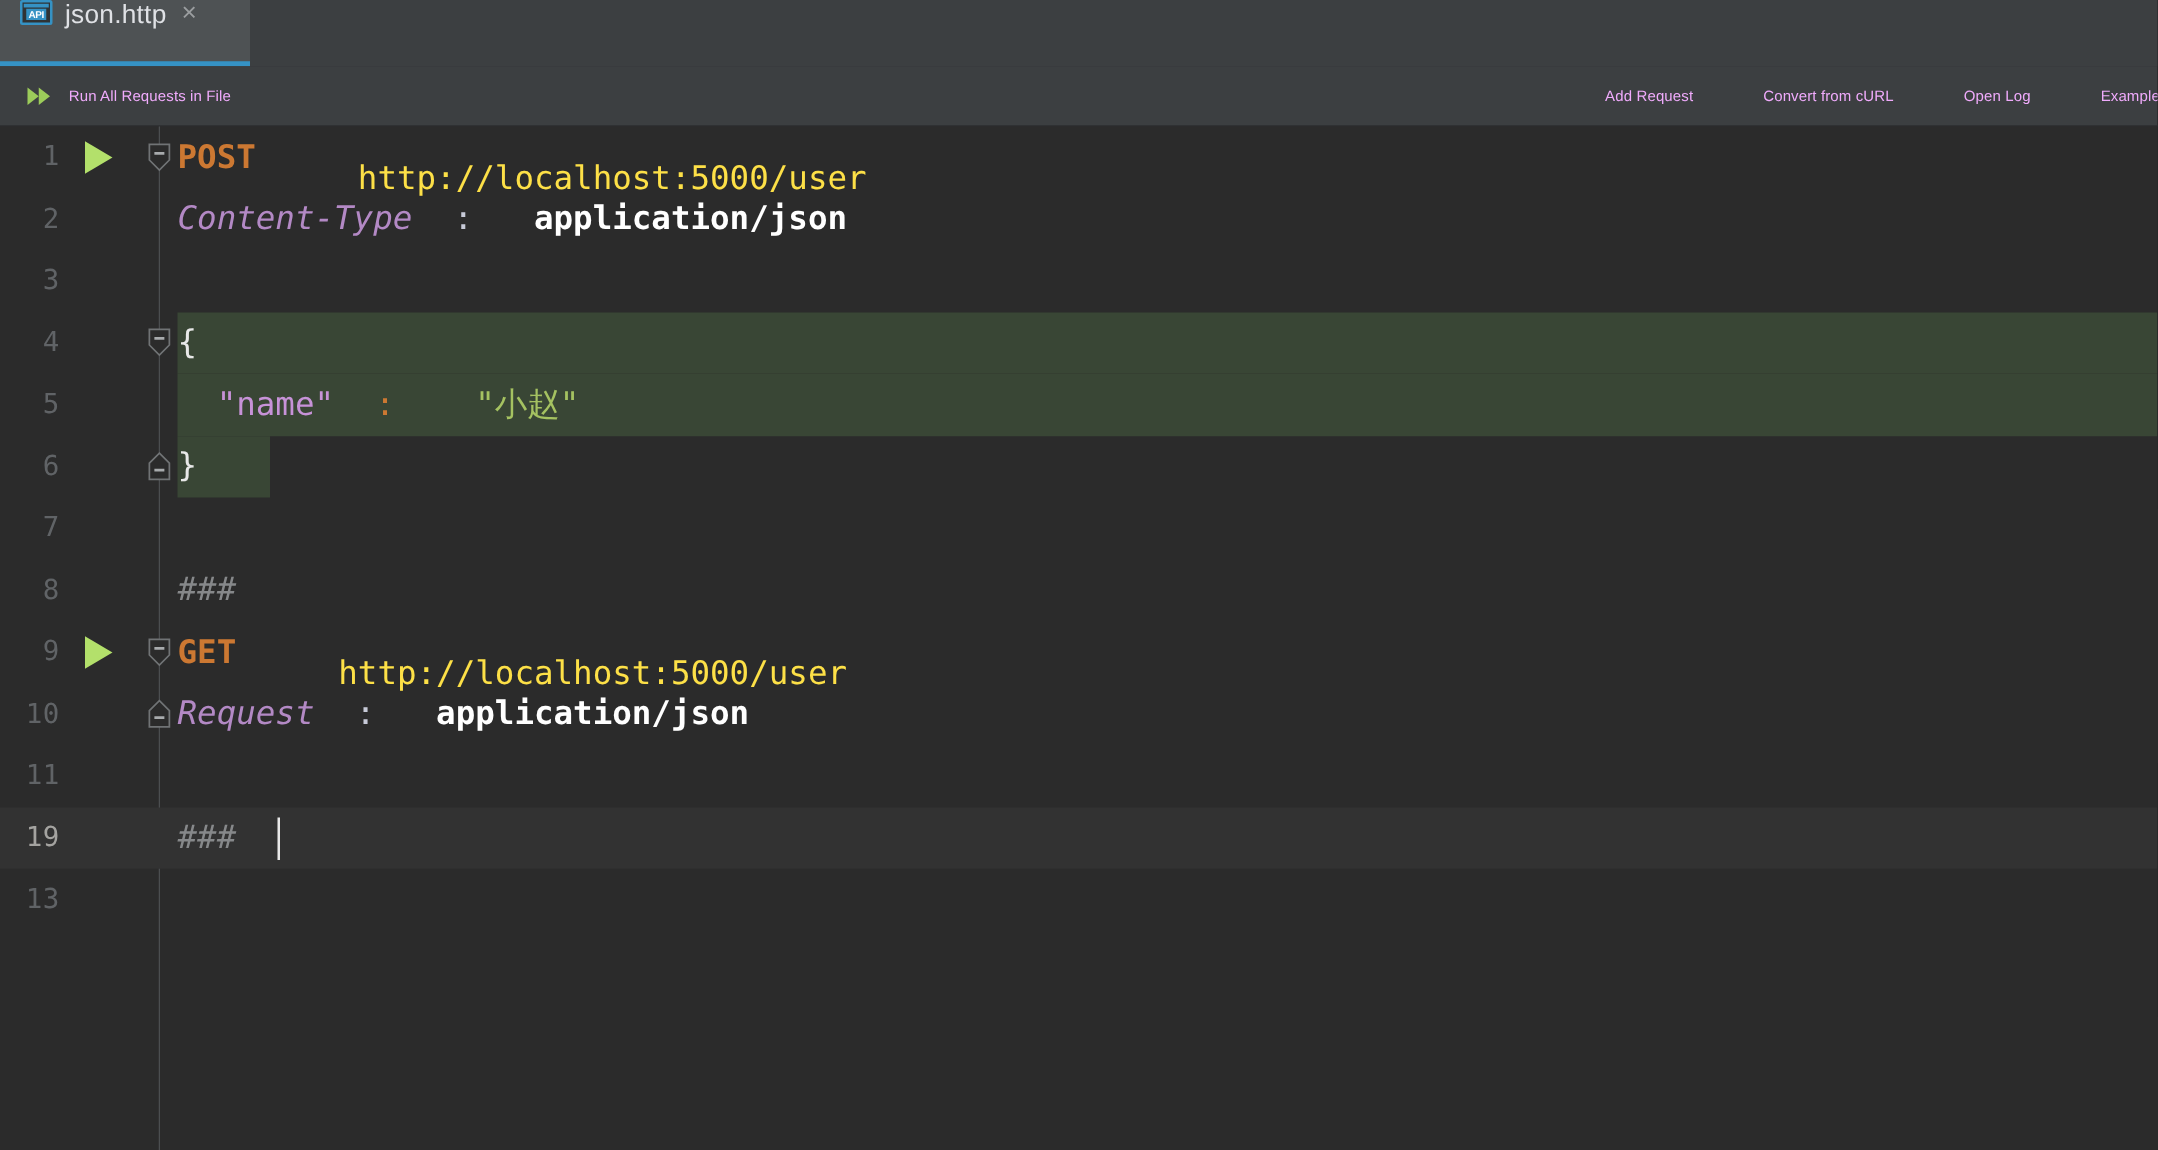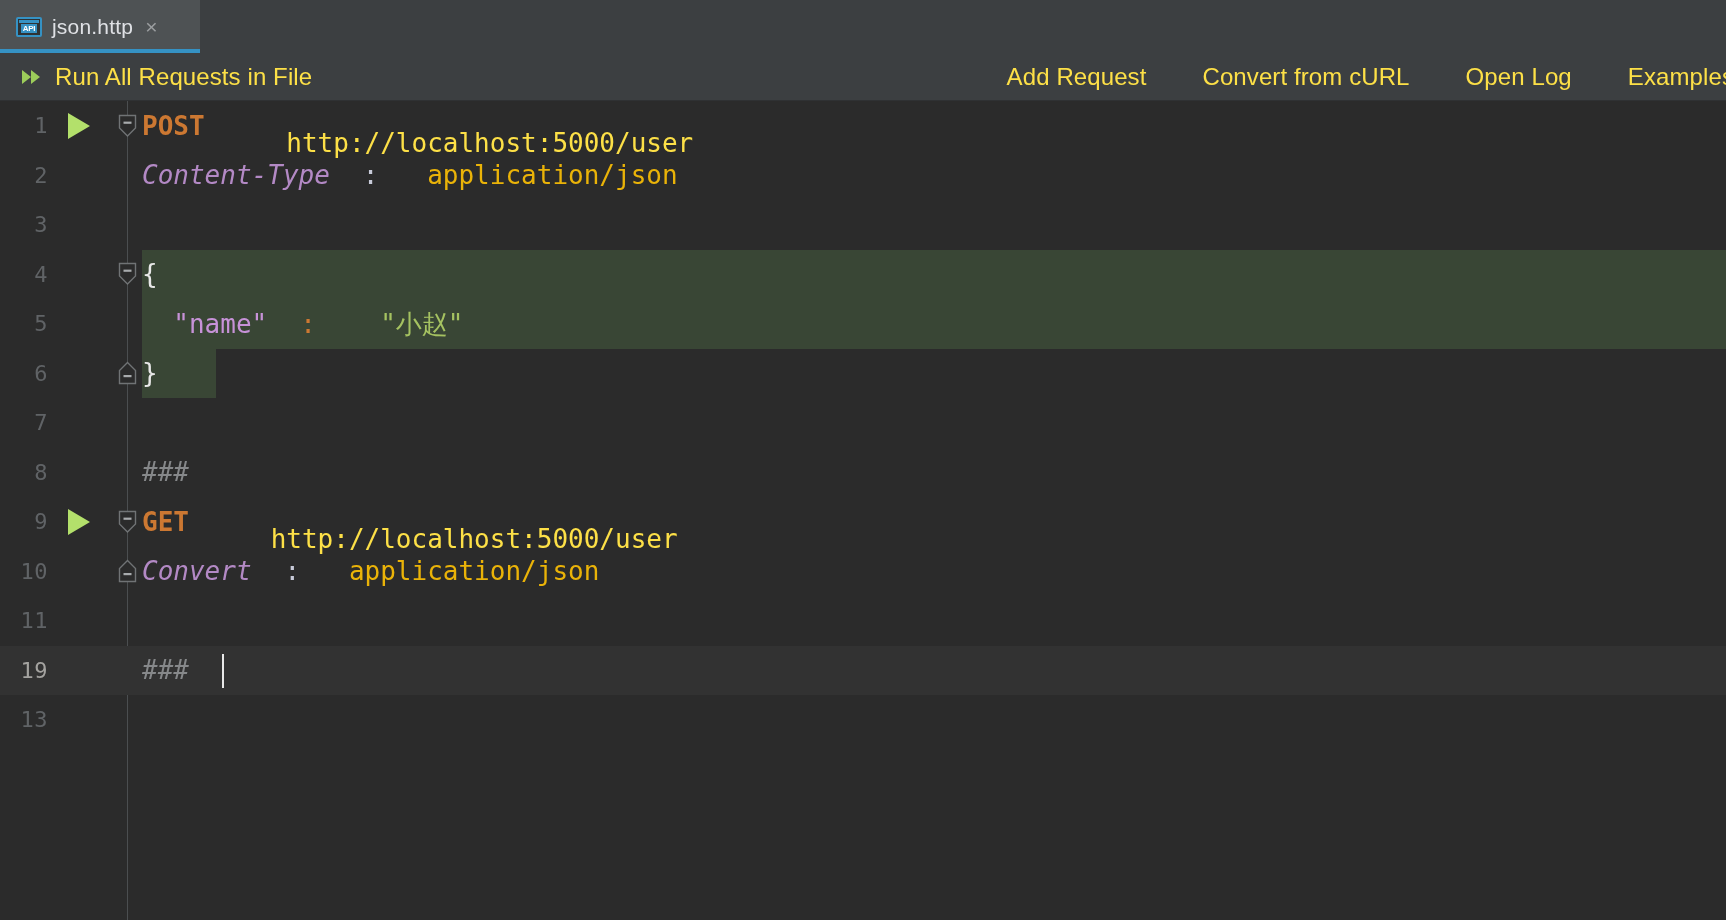--- a/index.html
+++ b/index.html
@@ -26,21 +26,20 @@
     position: relative;
     height: 53px;
     background: #3c3f41;
     display: flex;
     align-items: stretch;
     box-sizing: border-box;
   }
   .tab {
     position: relative;
     display: flex;
-    align-items: center;
     gap: 10px;
     padding: 0 14px 0 16px;
     background: #4e5254;
     box-sizing: border-box;
     min-width: 200px;
   }
   .tab.active::after {
     content: "";
     position: absolute;
     left: 0; right: 0; bottom: 0;
@@ -121,22 +120,22 @@
     position: absolute;
     top: 1px;
     width: 0; height: 0;
     border-top: 7px solid transparent;
     border-bottom: 7px solid transparent;
     border-left: 9px solid #9ccc5a;
   }
   .dblarrow i:nth-child(1) { left: 0; }
   .dblarrow i:nth-child(2) { left: 9px; }
   .link {
-    font-size: 24px;
-    color: #fde047;
+    font-size: 12px;
+    color: #f0abfc;
     white-space: nowrap;
     cursor: pointer;
     letter-spacing: 0.1px;
   }
   .httpbar-right {
     margin-left: auto;
     display: flex;
     align-items: center;
     gap: 56px;
     padding-right: 0;
@@ -229,21 +228,21 @@
     line-height: 1;
     white-space: pre;
     z-index: 2;
     gap: 33px;
   }
   .tok { white-space: pre; }
   .t-method   { color: #cc7832; font-weight: bold; }
   .t-url      { color: #fde047; text-underline-offset: 5px; margin-top: 34px; }
   .t-header   { color: #b389c5; font-style: italic; }
   .t-punct    { color: #c7cad8; }
-  .t-value    { color: #eab308; }
+  .t-value    { color: #ffffff; font-weight: bold; }
   .t-comment  { color: #86888a; font-style: italic; }
   .t-brace    { color: #e8e8e8; }
   .t-key      { color: #c792d8; }
   .t-colon    { color: #cc7832; }
   .t-string   { color: #a5c261; }
 
   
   .inject {
     position: absolute;
     background: #394635;
@@ -396,21 +395,21 @@
           <div class="rowbg"></div>
           <div class="gutter">
             <div class="lineno">10</div>
             <div class="fold" style="top: 11.75px;">
               <svg width="23" height="26" viewBox="0 0 23 26">
                 <path d="M11.5 2.5 L19.5 10.5 V23.5 H3.5 V10.5 Z" fill="#2b2b2b" stroke="#707375" stroke-width="1.4"></path>
                 <rect x="7.5" y="15" width="8" height="2.2" fill="#a8abad"></rect>
               </svg>
             </div>
           </div>
-          <div class="code"><span class="tok t-header">Convert</span><span class="tok t-punct">: </span><span class="tok t-value">application/json</span></div>
+          <div class="code"><span class="tok t-header">Request</span><span class="tok t-punct">: </span><span class="tok t-value">application/json</span></div>
         </div>
         <div class="row">
           <div class="rowbg"></div>
           <div class="gutter">
             <div class="lineno">11</div>
           </div>
           <div class="code"></div>
         </div>
         <div class="row caret-line">
           <div class="rowbg"></div>

